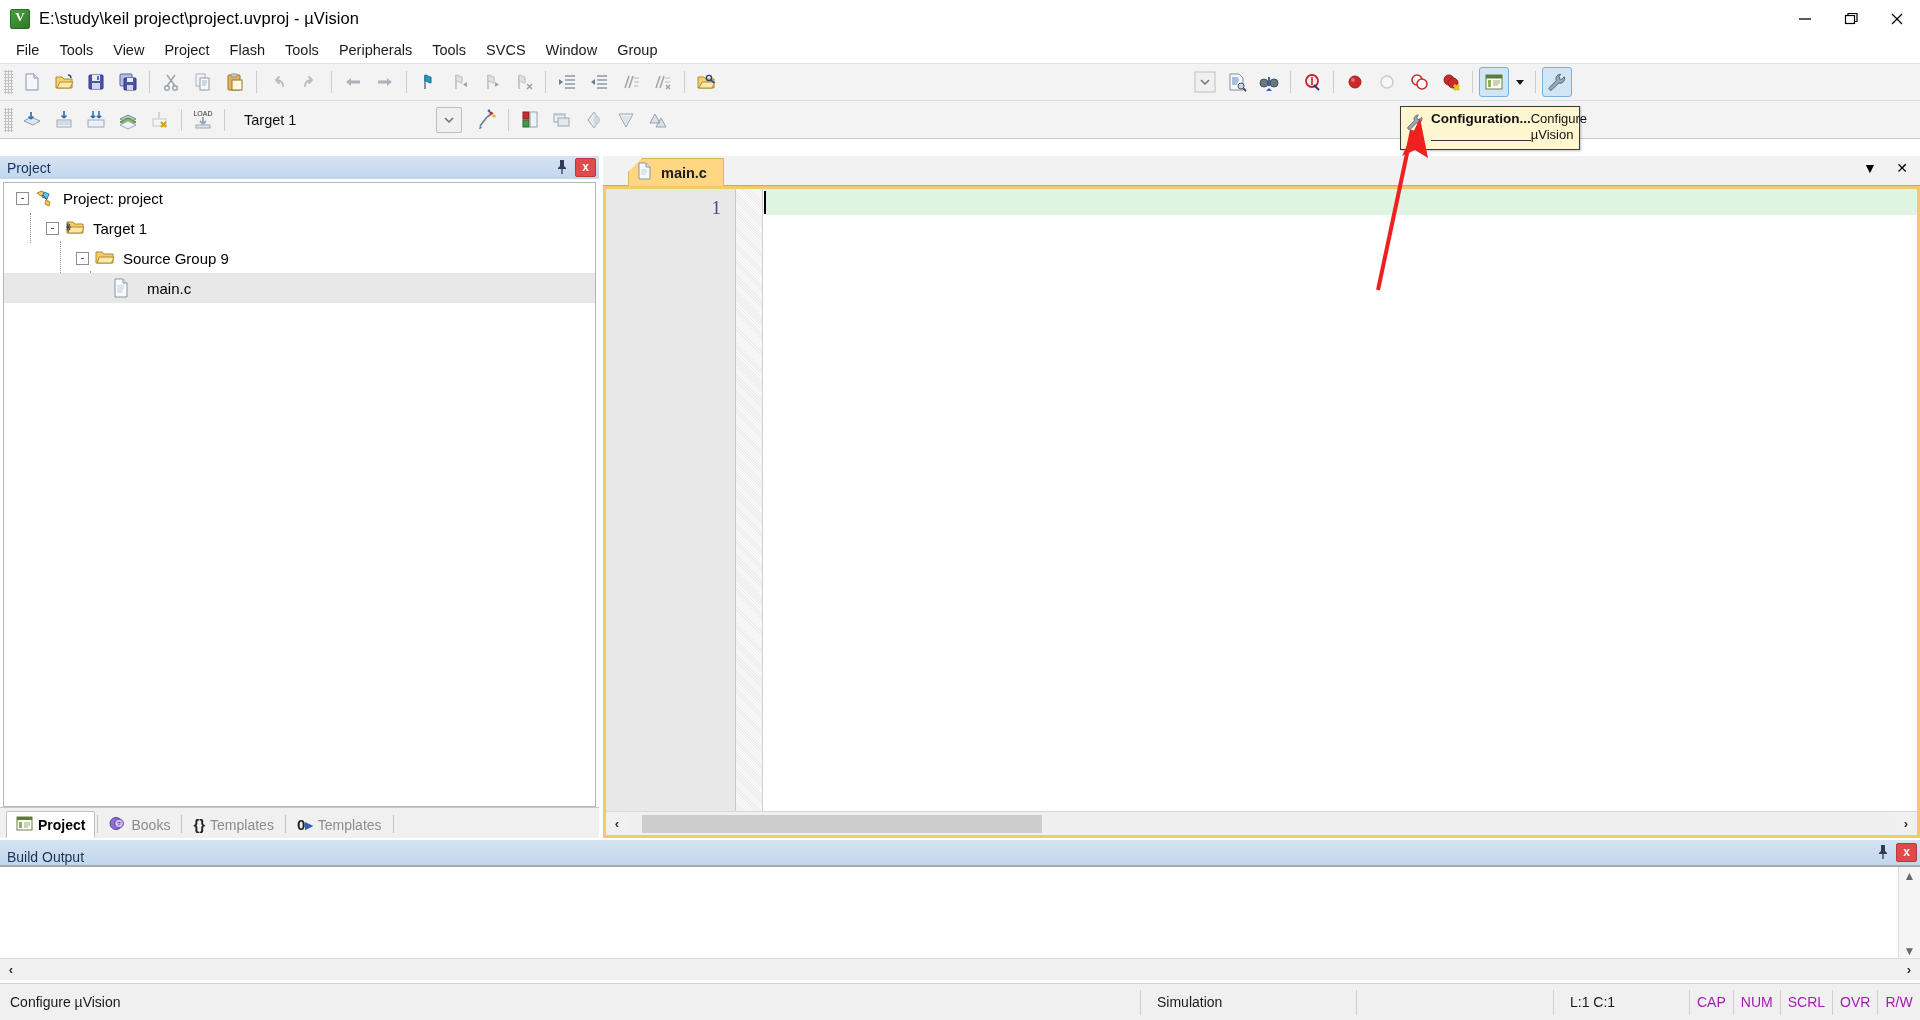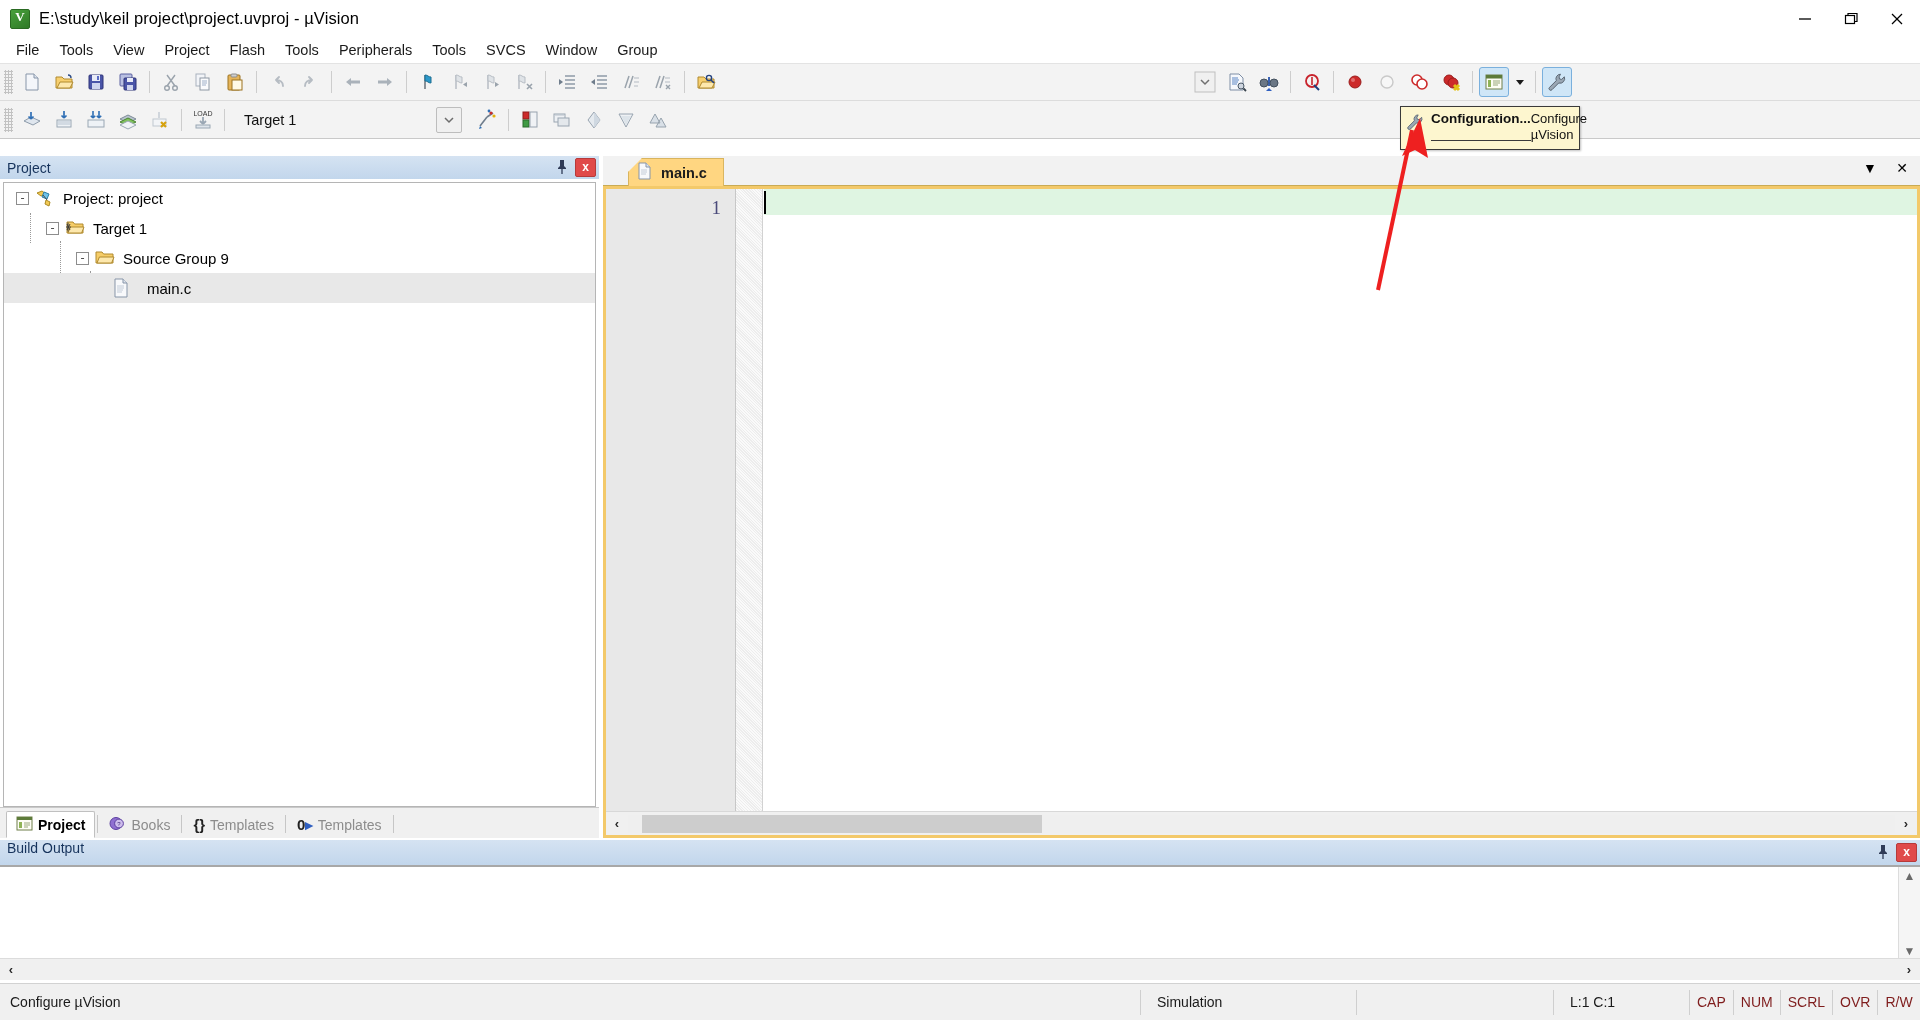--- a/index.html
+++ b/index.html
@@ -195,21 +195,21 @@
   .hs-arrow{ width:22px; text-align:center; font-size:13px; color:#2a2a2a; font-weight:bold; }
   #hs-track{ flex:1 1 auto; height:18px; background:#efefef; position:relative; }
   #hs-thumb{ position:absolute; left:14px; top:0; width:400px; height:18px; background:#cdcdcd; }
 
   
   #build-panel{
     position:absolute; left:0; top:840px; width:1920px; height:143px; background:#fff;
   }
   #build-header{
     height:25px; background:linear-gradient(#d5e3f2,#c2d6ec);
-    display:flex; align-items:flex-start; padding-left:7px; position:relative;
+    display:flex; align-items:flex-end; padding-left:7px; position:relative;
   }
   #build-header-title{ font-size:14px; color:#16335c; }
   #build-header .hdr-btns{ position:absolute; right:3px; top:2px; display:flex; gap:4px; align-items:center; }
   #build-body{
     position:absolute; left:0; top:25px; width:1920px; height:93px;
     border-top:2px solid #a8a8a8; background:#fff;
   }
   #build-vscroll{
     position:absolute; right:0; top:0; width:22px; height:93px; background:#f5f5f5;
     border-left:1px solid #dcdcdc; display:flex; flex-direction:column; justify-content:space-between;
@@ -221,21 +221,21 @@
   }
 
   
   #statusbar{
     position:absolute; left:0; top:983px; width:1920px; height:37px;
     background:#f0f0f0; border-top:1px solid #d2d2d2;
     display:flex; align-items:center; font-size:14px; color:#1a1a1a;
   }
   .sb-cell{ height:25px; display:flex; align-items:center; padding:0 10px; }
   .sb-div{ width:1px; height:25px; background:#cfcfcf; }
-  .sb-key{ color:#7f1d1d; padding:0 7px; }
+  .sb-key{ color:#a21caf; padding:0 7px; }
 
   
   #tooltip{
     position:absolute; left:1400px; top:106px; width:180px; height:44px;
     background:#fdf6cf; border:1px solid #3a3a3a; z-index:40;
     box-shadow:1px 1px 2px rgba(0,0,0,.25);
     display:flex; align-items:flex-start; padding:4px 5px 0 4px; gap:6px;
   }
   #tooltip-text{ display:flex; flex-direction:row; }
   #tt-title{

